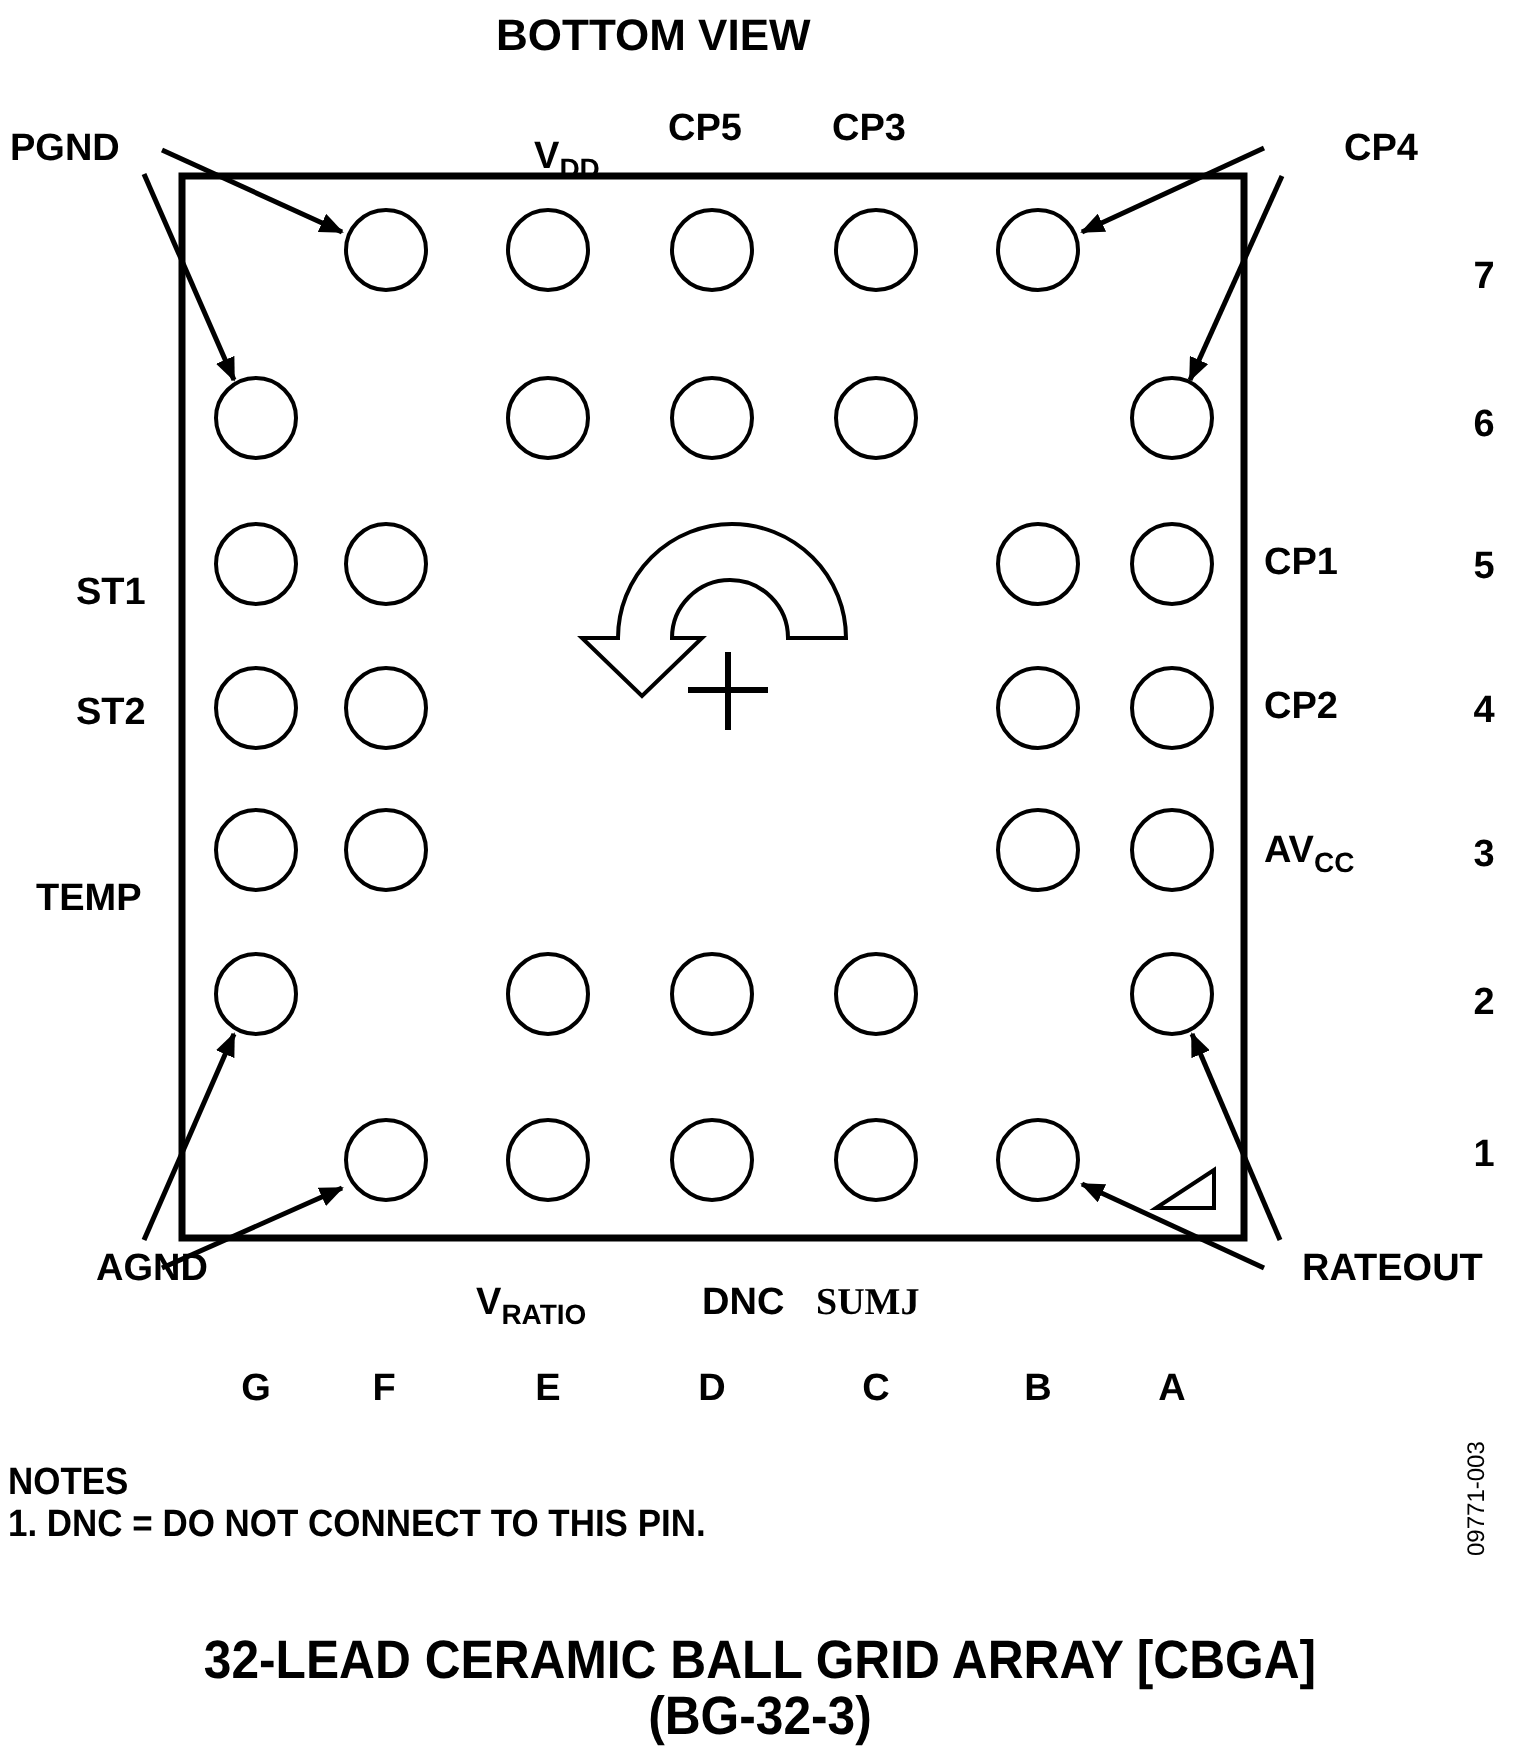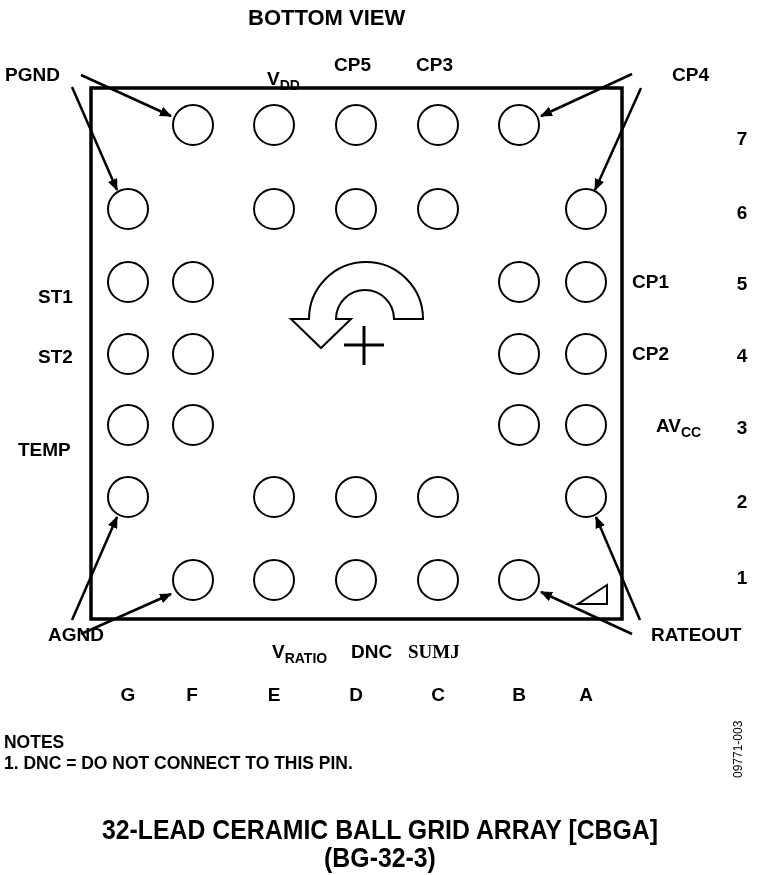--- a/index.html
+++ b/index.html
@@ -104,23 +104,23 @@
 <div class="lbl" style="left:252px; top:69px;margin-left:15px;"><span>V</span><sub>DD</sub></div>
 <div class="lbl" style="left:334px; top:55px;">CP5</div>
 <div class="lbl" style="left:416px; top:55px;">CP3</div>
 
 <div class="lbl" style="left:38px; top:275px;margin-top:12px;">ST1</div>
 <div class="lbl" style="left:38px; top:347px;">ST2</div>
 <div class="lbl" style="left:18px; top:420px;margin-top:20px;">TEMP</div>
 
 <div class="lbl" style="left:632px; top:272px;">CP1</div>
 <div class="lbl" style="left:632px; top:344px;">CP2</div>
-<div class="lbl" style="left:656px; top:416px;text-align:right;"><span>AV</span><sub>CC</sub></div>
+<div class="lbl" style="left:632px; top:416px;text-align:right;"><span>AV</span><sub>CC</sub></div>
 
-<div class="lbl" style="left:238px; top:642px;margin-left:34px;"><span>V</span><sub>RATIO</sub></div>
+<div class="lbl" style="left:238px; top:642px;"><span>V</span><sub>RATIO</sub></div>
 <div class="lbl" style="left:351px; top:642px;">DNC</div>
 <div class="lbl" style="left:408px; top:642px;font-family:Liberation Serif, serif;">SUMJ</div>
 
 <div class="rownum" style="left:727px; top:129px;">7</div>
 <div class="rownum" style="left:727px; top:203px;">6</div>
 <div class="rownum" style="left:727px; top:274px;">5</div>
 <div class="rownum" style="left:727px; top:346px;">4</div>
 <div class="rownum" style="left:727px; top:418px;">3</div>
 <div class="rownum" style="left:727px; top:492px;">2</div>
 <div class="rownum" style="left:727px; top:568px;">1</div>

